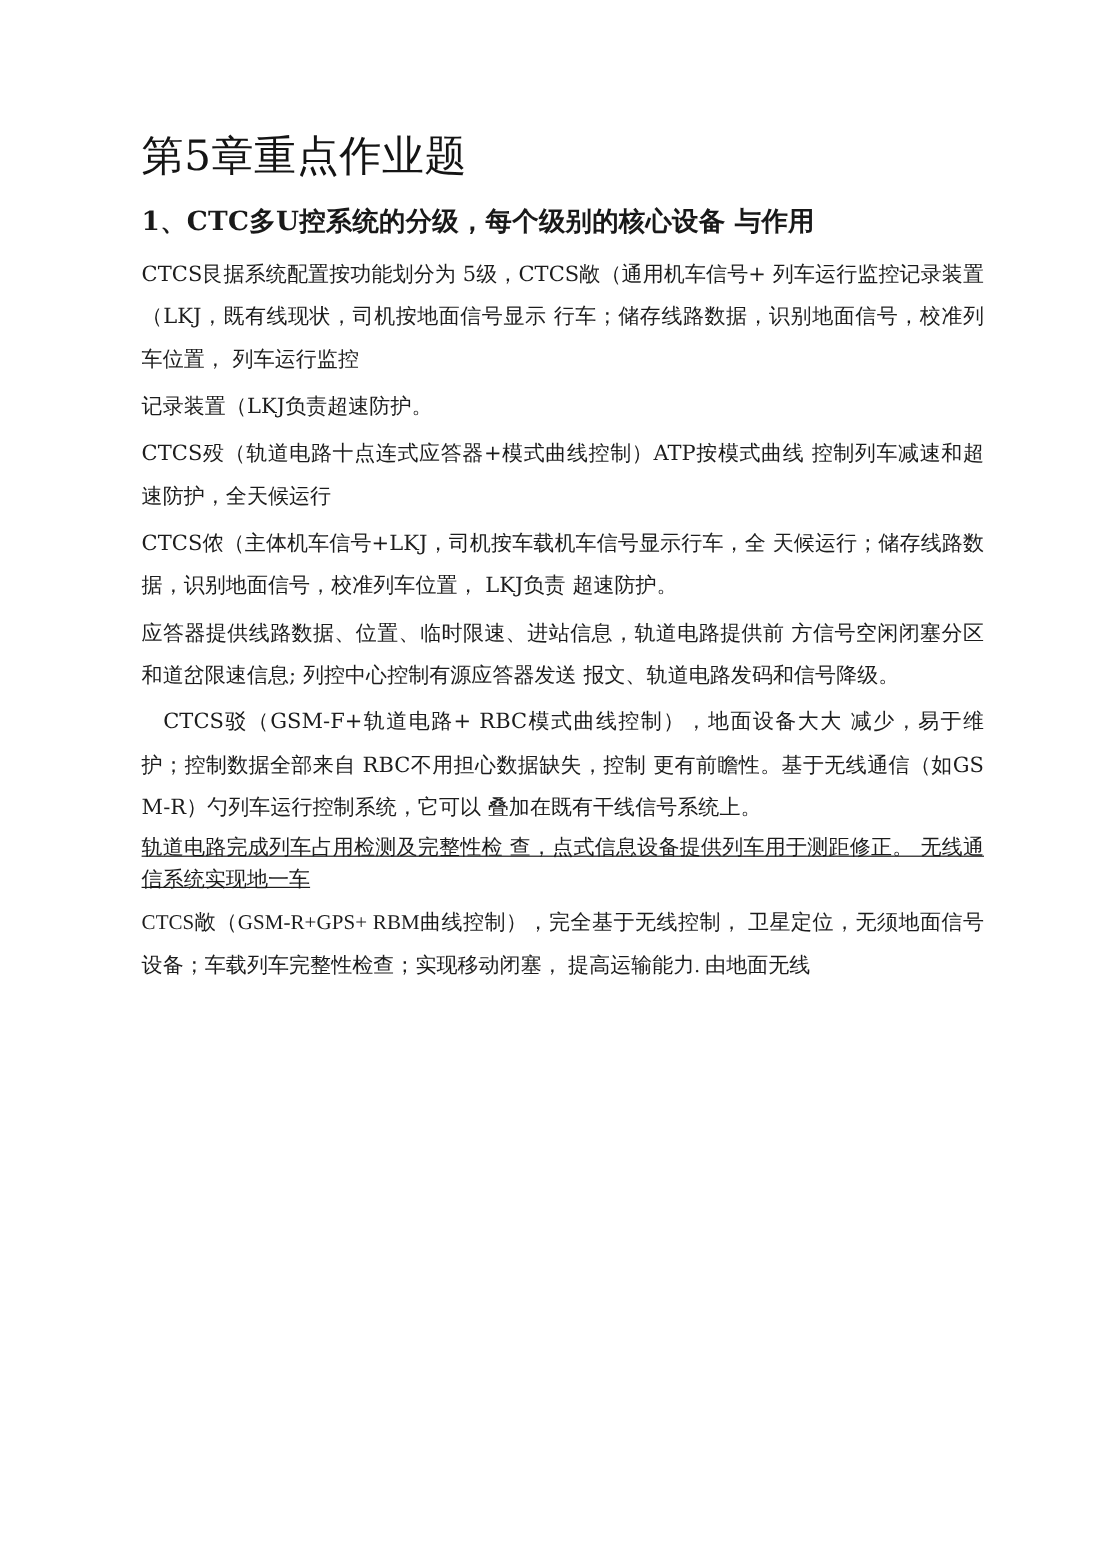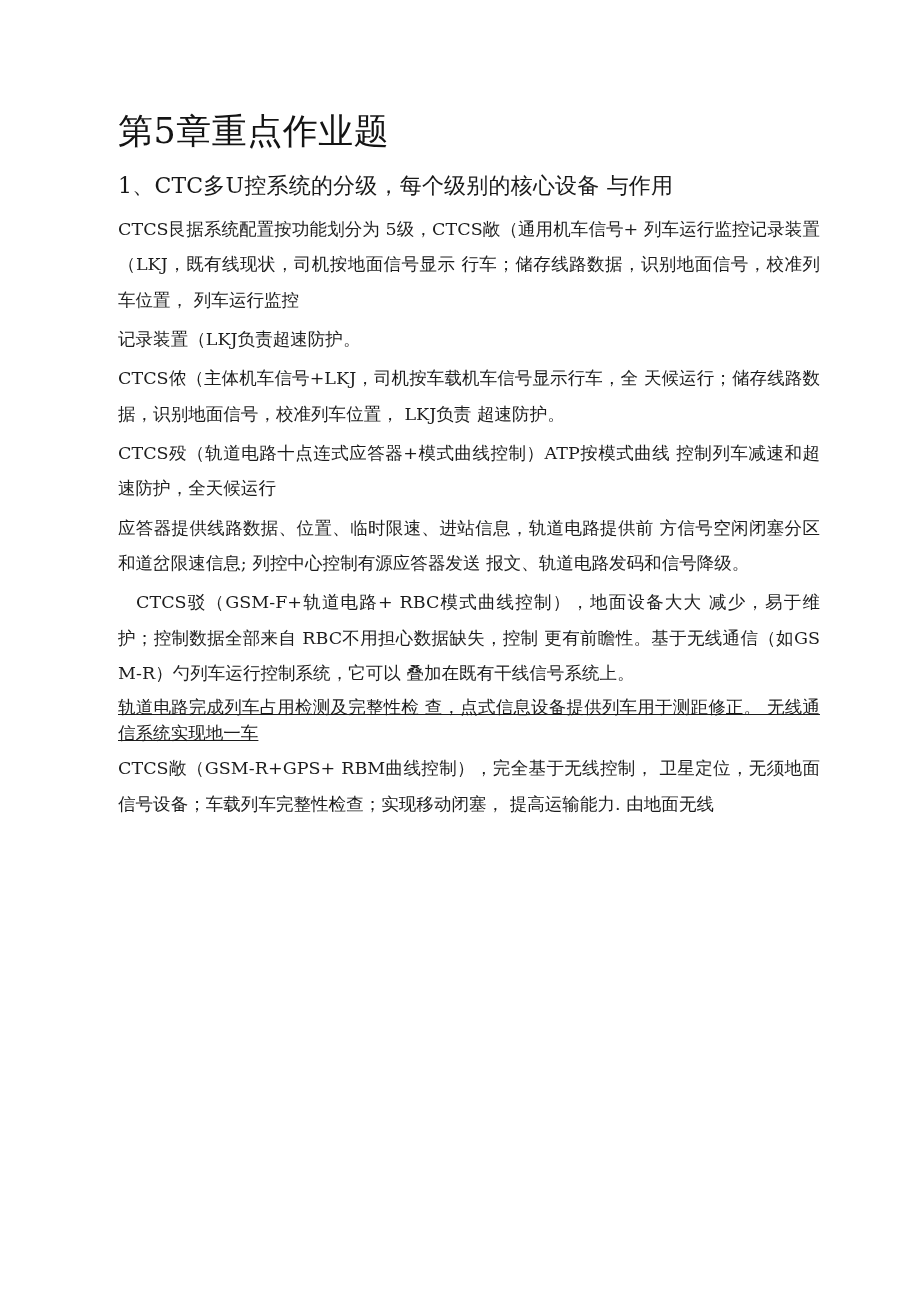--- a/index.html
+++ b/index.html
@@ -38,21 +38,21 @@
     font-weight: 400;
     letter-spacing: 0.5px;
     color: #141414;
     margin: 0 0 14px 0;
     white-space: nowrap;
   }
 
   .doc-subtitle {
     font-size: 22px;
     line-height: 1.5;
-    font-weight: 400;
+    font-weight: 700;
     letter-spacing: 0.2px;
     color: #191919;
     margin: 0 0 10px 0;
     white-space: nowrap;
   }
 
   p.para {
     font-size: 17.5px;
     line-height: 2.02;
     margin: 0 12px 4px 0;
@@ -68,41 +68,42 @@
     margin-bottom: 2px;
     text-decoration: underline;
   }
 
   p.para.indent {
     text-indent: 18px;
   }
 
   p.para.last-loose {
     line-height: 2.05;
+    font-family: Liberation Serif, serif;
   }
 
   .spacer-sm { height: 3px; }
 </style>
 </head>
 <body>
 
 <div class="page">
   <div class="content">
 
     <h1 class="doc-title">第5章重点作业题</h1>
 
     <h2 class="doc-subtitle">1、CTC多U控系统的分级，每个级别的核心设备 与作用</h2>
 
     <p class="para">CTCS艮据系统配置按功能划分为 5级，CTCS敞（通用机车信号+ 列车运行监控记录装置（LKJ，既有线现状，司机按地面信号显示 行车；储存线路数据，识别地面信号，校准列车位置，                              列车运行监控</p>
 
     <p class="para">记录装置（LKJ负责超速防护。</p>
 
+    <p class="para">CTCS殁（轨道电路十点连式应答器+模式曲线控制）ATP按模式曲线 控制列车减速和超速防护，全天候运行</p>
+
     <p class="para">CTCS侬（主体机车信号+LKJ，司机按车载机车信号显示行车，全 天候运行；储存线路数据，识别地面信号，校准列车位置， LKJ负责 超速防护。</p>
-
-    <p class="para">CTCS殁（轨道电路十点连式应答器+模式曲线控制）ATP按模式曲线 控制列车减速和超速防护，全天候运行</p>
 
     <p class="para">应答器提供线路数据、位置、临时限速、进站信息，轨道电路提供前 方信号空闲闭塞分区和道岔限速信息; 列控中心控制有源应答器发送 报文、轨道电路发码和信号降级。</p>
 
     <p class="para indent">CTCS驳（GSM-F+轨道电路+ RBC模式曲线控制），地面设备大大 减少，易于维护；控制数据全部来自 RBC不用担心数据缺失，控制 更有前瞻性。基于无线通信（如GSM-R）勺列车运行控制系统，它可以 叠加在既有干线信号系统上。</p>
 
     <p class="para tight">轨道电路完成列车占用检测及完整性检 查，点式信息设备提供列车用于测距修正。 无线通信系统实现地一车</p>
 
 
     <div class="spacer-sm"></div>
 

